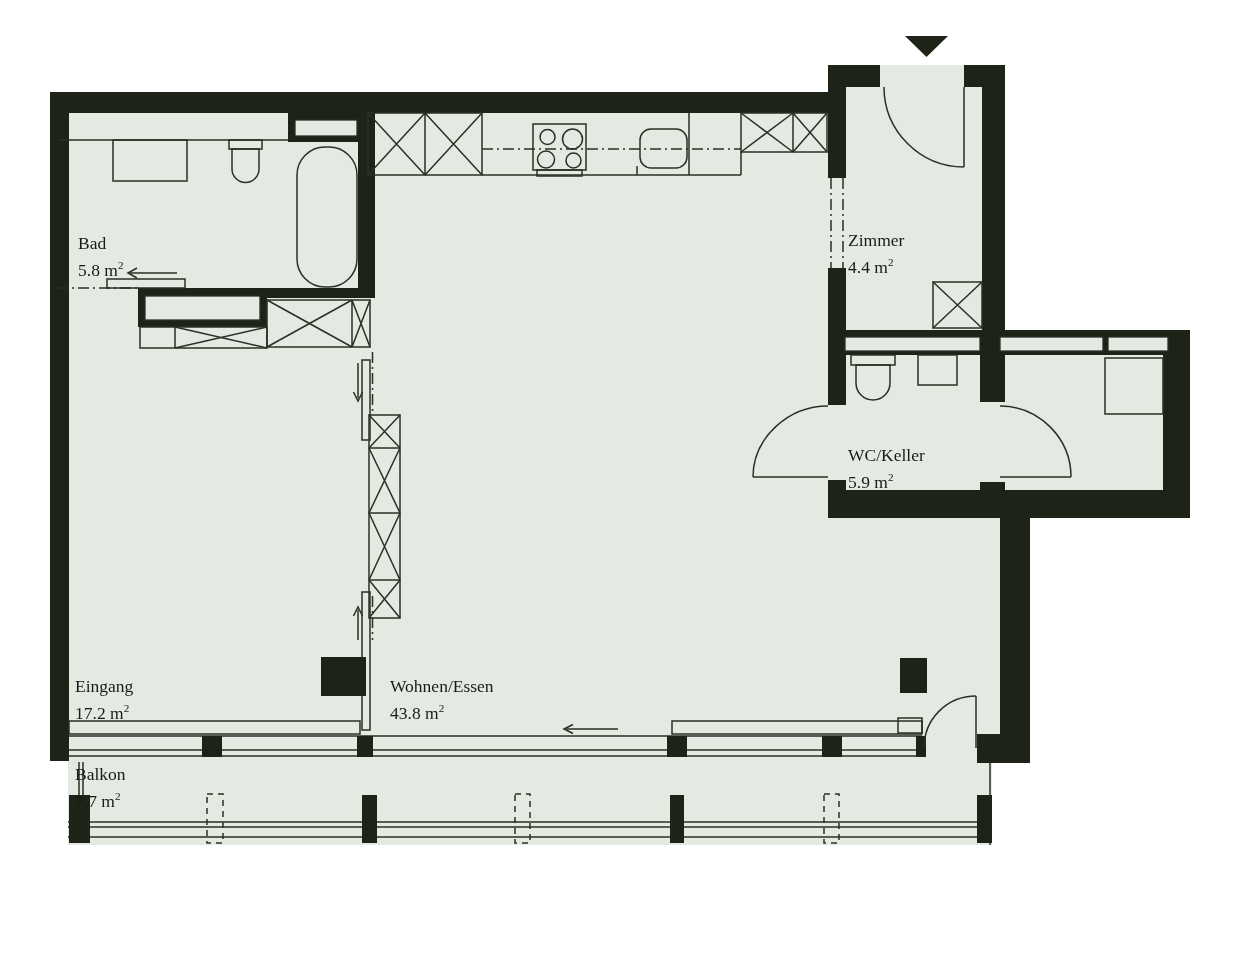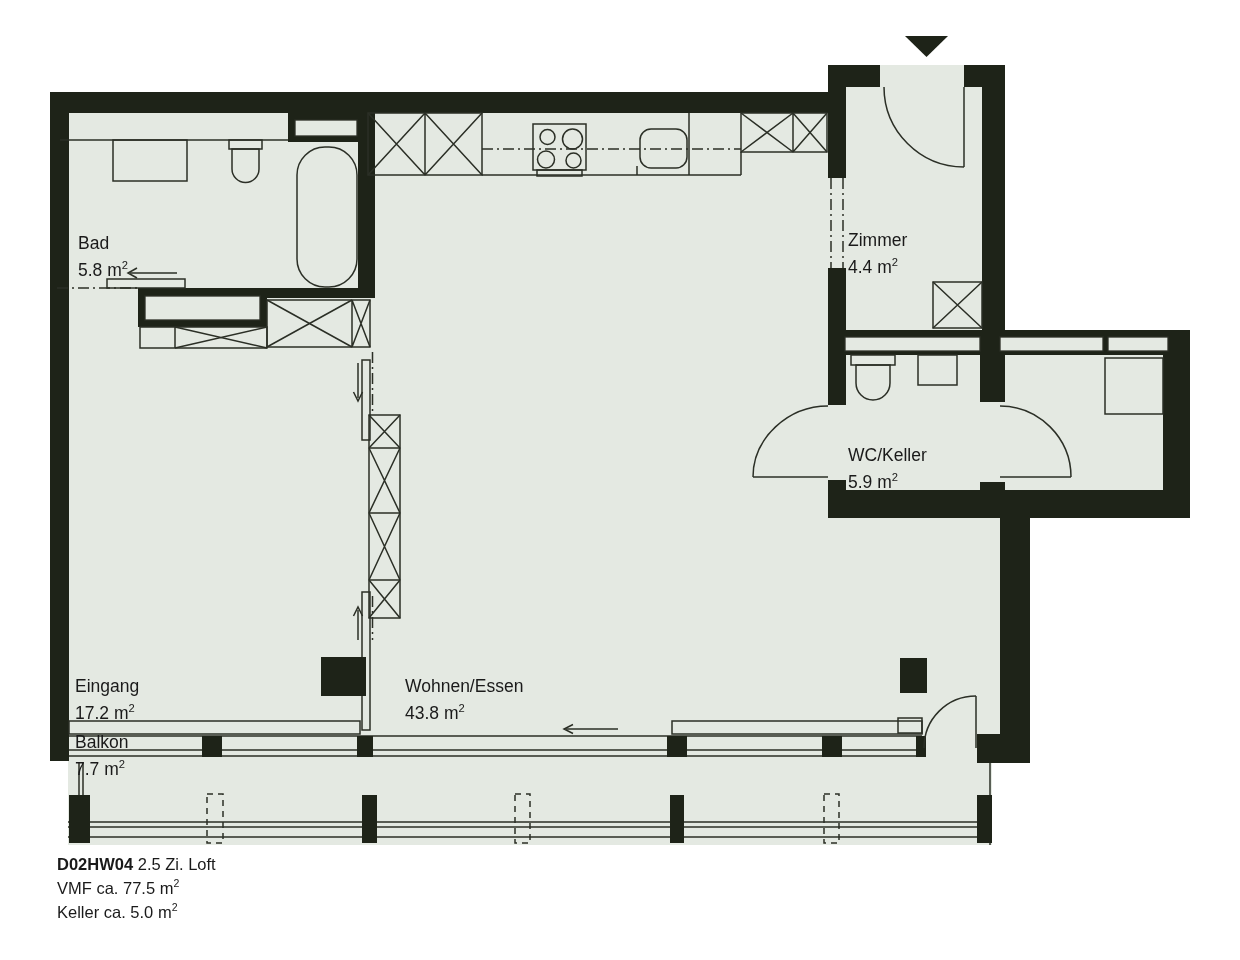--- a/index.html
+++ b/index.html
@@ -1,17 +1,17 @@
 <!DOCTYPE html>
 <html style="--wall: #1e2318; --floor: #e4e9e2; --line: #2b2f26; --background: #ffffff; --text: #1a1a1a;"><head>
 <meta charset="utf-8">
 <style>
   html,body{margin:0;padding:0;background:#ffffff;}
   body{width:1240px;height:960px;position:relative;font-family:"Liberation Sans",sans-serif;color:var(--text,#1a1a1a);}
-  .plan-wrap{position:absolute;left:0;top:0;width:1080px;height:960px;}
+  .plan-wrap{position:absolute;left:0;top:0;width:1080px;height:960px;font-family:Liberation Serif, serif;}
   svg{position:absolute;left:0;top:0;display:block;}
   .wall{fill:var(--wall,#1e2318);}
   .floor{fill:var(--floor,#e4e9e2);}
   .ln{stroke:var(--line,#2b2f26);stroke-width:1.5;fill:none;stroke-linecap:butt;}
   .flr-ln{fill:var(--floor,#e4e9e2);stroke:var(--line,#2b2f26);stroke-width:1.3;}
   .dashdot{stroke-dasharray:11 4 2 4;}
   .dashed{stroke-dasharray:6 5;}
   .room-label{position:absolute;font-size:17.5px;line-height:21.5px;white-space:nowrap;}
   .room-label sup, .title-block sup{font-size:0.64em;}
   .title-block{position:absolute;left:57px;top:855px;font-size:16.5px;line-height:19px;white-space:nowrap;}
@@ -209,27 +209,22 @@
   <div>4.4 m<sup>2</sup></div>
 </div>
 <div class="room-label" style="left:848px;top:445px">
   <div>WC/Keller</div>
   <div>5.9 m<sup>2</sup></div>
 </div>
 <div class="room-label" style="left:75px;top:676px">
   <div>Eingang</div>
   <div>17.2 m<sup>2</sup></div>
 </div>
-<div class="room-label" style="left:405px;top:676px">
+<div class="room-label" style="left:390px;top:676px">
   <div>Wohnen/Essen</div>
   <div>43.8 m<sup>2</sup></div>
 </div>
-<div class="room-label" style="left:75px;top:732px">
+<div class="room-label" style="left:75px;top:764px">
   <div>Balkon</div>
   <div>7.7 m<sup>2</sup></div>
 </div>
 
-<div class="title-block">
-  <div><span class="bold">D02HW04</span> <span>2.5 Zi. Loft</span></div>
-  <div>VMF ca. 77.5 m<sup>2</sup></div>
-  <div>Keller ca. 5.0 m<sup>2</sup></div>
-</div>
 </div>
 
 </body></html>

